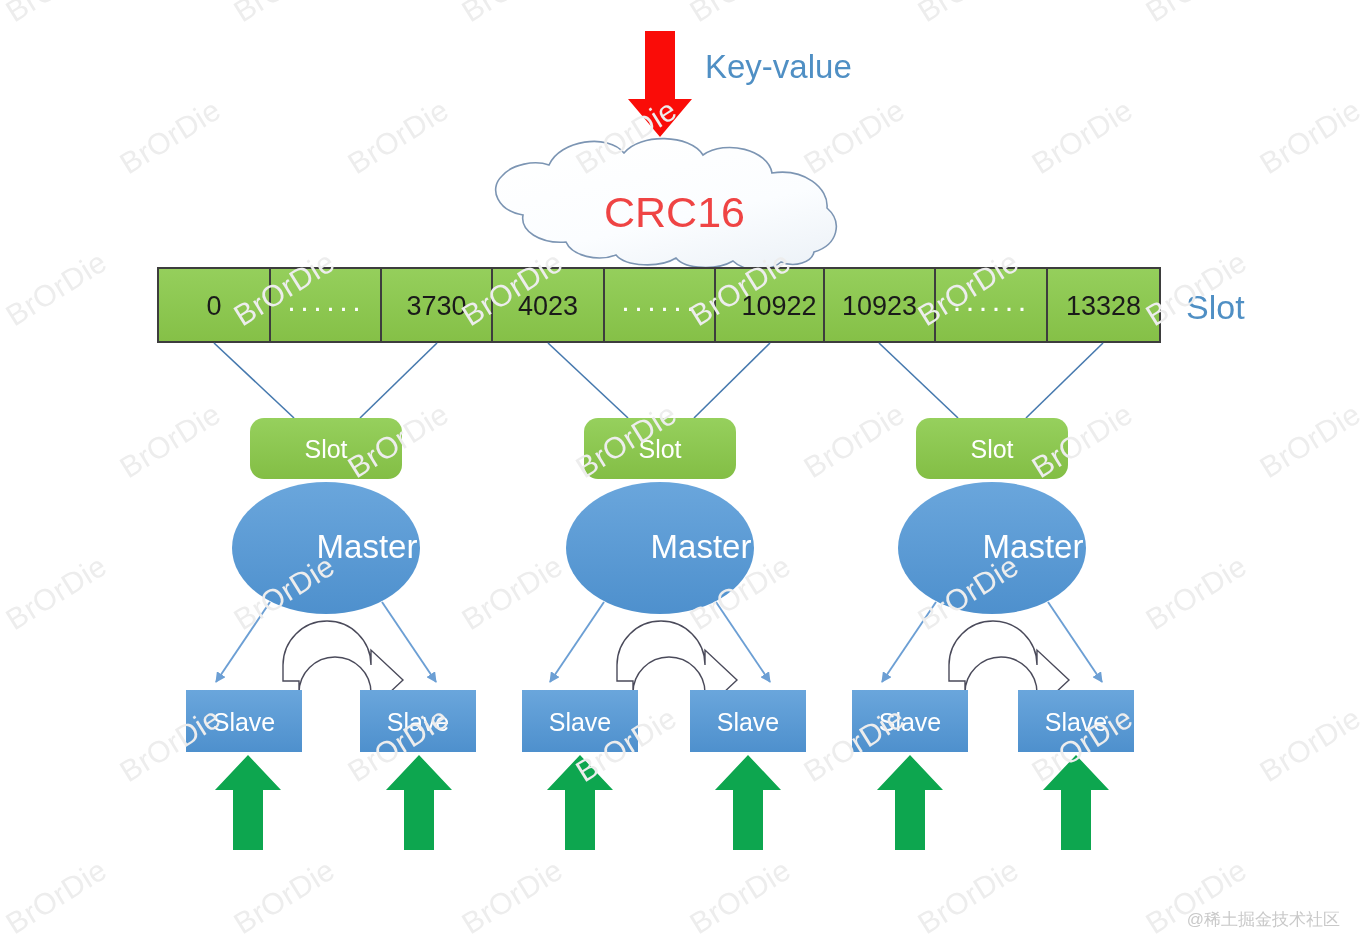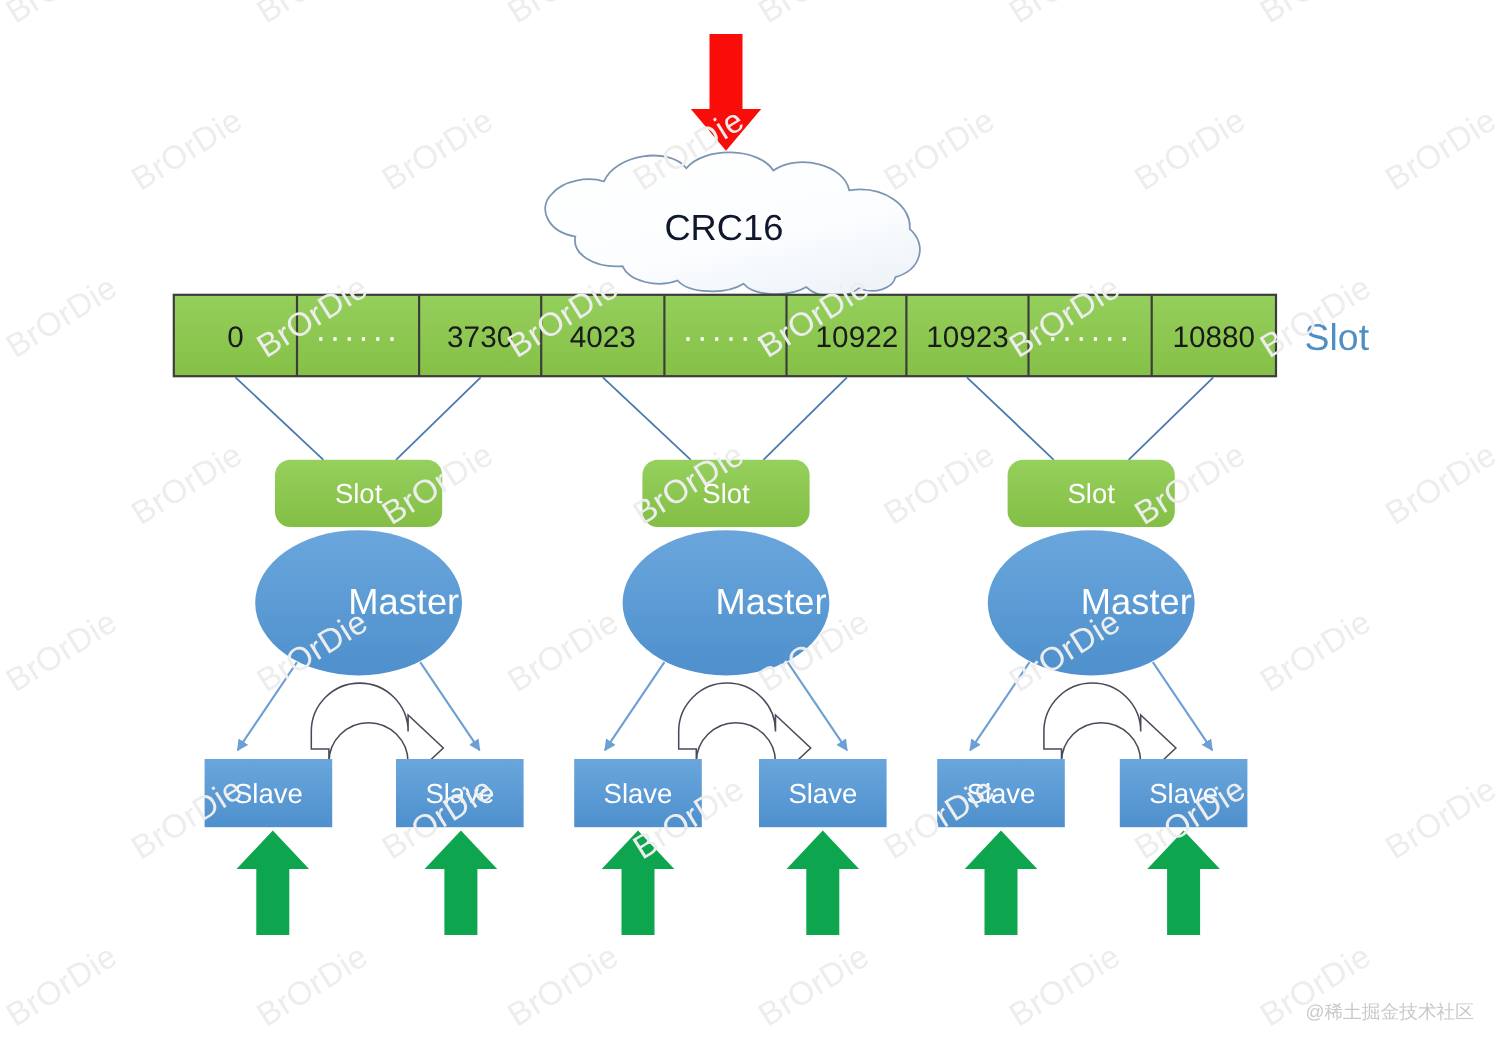--- a/index.html
+++ b/index.html
@@ -64,22 +64,22 @@
   }
   .slot-right-label {
     color: #4f8fc4;
     font-size: 34px;
   }
   .keyvalue-label {
     color: #4f8fc4;
     font-size: 33px;
   }
   .crc-label {
-    color: #0f172a;
-    font-size: 33px;
+    color: #ef4444;
+    font-size: 43px;
   }
   .slotbox-label {
     color: #ffffff;
     font-size: 25px;
     text-align: center;
   }
   .master-label {
     color: #ffffff;
     font-size: 33px;
     text-align: center;
@@ -261,34 +261,35 @@
                L 1037 650 L 1069 680 L 1037 710 L 1037 693
                A 28 28 0 0 0 965 693
                L 965 681 Z" fill="#ffffff" stroke="#4a4a5a" stroke-width="1.4"></path>
       <rect x="852" y="690" width="116" height="62" fill="url(#gradBlue)"></rect>
       <rect x="1018" y="690" width="116" height="62" fill="url(#gradBlue)"></rect>
       <path d="M 895 850 L 895 790 L 877 790 L 910 755 L 943 790 L 925 790 L 925 850 Z" fill="#0DA64F"></path>
       <path d="M 1061 850 L 1061 790 L 1043 790 L 1076 755 L 1109 790 L 1091 790 L 1091 850 Z" fill="#0DA64F"></path>
     </g>
   </svg>
 
+  <div class="lbl keyvalue-label" style="left:705px; top:48px;">Key-value</div>
 
   <div class="lbl crc-label" style="left:604px; top:188px;">CRC16</div>
 
   <div class="lbl slot-right-label" style="left:1186px; top:288px;">Slot</div>
 
   <div class="lbl slot-num" style="left:158px; top:291px; width:112px;">0</div>
   <div class="lbl slot-dots" style="left:270px; top:292px; width:111px;">······</div>
   <div class="lbl slot-num" style="left:381px; top:291px; width:111px;">3730</div>
   <div class="lbl slot-num" style="left:492px; top:291px; width:112px;">4023</div>
   <div class="lbl slot-dots" style="left:604px; top:292px; width:111px;">······</div>
   <div class="lbl slot-num" style="left:715px; top:291px; width:128px;">10922</div>
   <div class="lbl slot-num" style="left:824px; top:291px; width:111px;">10923</div>
   <div class="lbl slot-dots" style="left:935px; top:292px; width:112px;">······</div>
-  <div class="lbl slot-num" style="left:1047px; top:291px; width:113px;">10880</div>
+  <div class="lbl slot-num" style="left:1047px; top:291px; width:113px;">13328</div>
 
   <div class="lbl slotbox-label" style="left:250px; top:435px; width:152px;">Slot</div>
   <div class="lbl master-label" style="left:232px; top:528px; width:188px;">Master</div>
   <div class="lbl slave-label" style="left:186px; top:708px; width:116px;">Slave</div>
   <div class="lbl slave-label" style="left:360px; top:708px; width:116px;">Slave</div>
 
   <div class="lbl slotbox-label" style="left:584px; top:435px; width:152px;">Slot</div>
   <div class="lbl master-label" style="left:566px; top:528px; width:188px;">Master</div>
   <div class="lbl slave-label" style="left:522px; top:708px; width:116px;">Slave</div>
   <div class="lbl slave-label" style="left:690px; top:708px; width:116px;">Slave</div>

